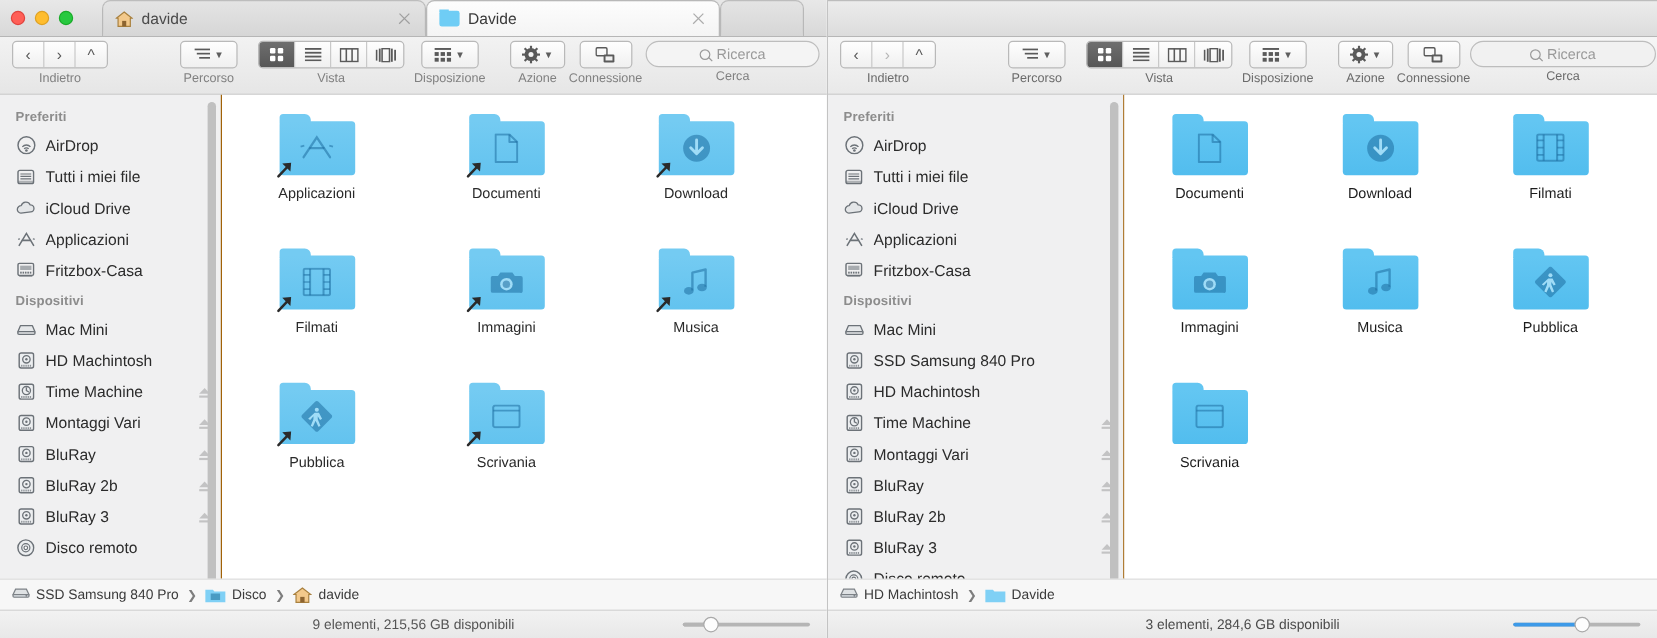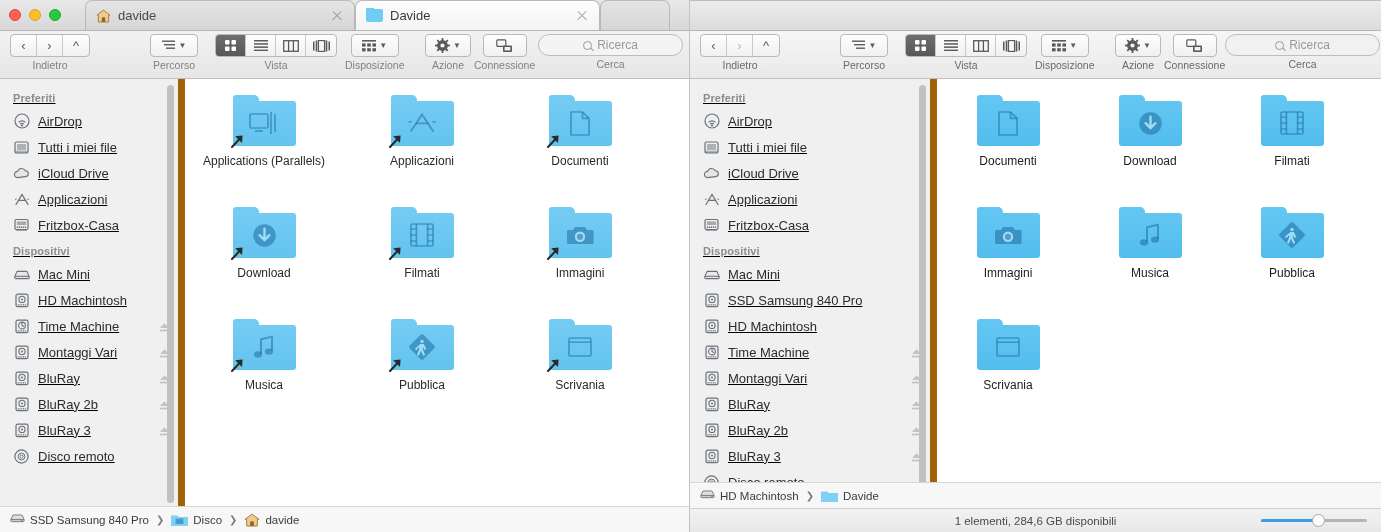--- a/index.html
+++ b/index.html
@@ -84,21 +84,21 @@
             gap: 5px; font-size: 12px; color: #9a9a9a; }
   .win-right .search { width: 155px; background: #f1f1f1; }
   .mag { width: 9px; height: 9px; border: 1.4px solid #9a9a9a; border-radius: 50%;
          position: relative; display: inline-block; }
   .mag::after { content: ""; position: absolute; right: -3px; bottom: -2px; width: 4px;
          height: 1.4px; background: #9a9a9a; transform: rotate(45deg); }
 
   
   .body { flex: 1; display: flex; min-height: 0; }
   .sidebar { position: relative; overflow: hidden;
-             background: #f0f0f1; border-right: 7px solid #a16207; padding-top: 6px; text-decoration: underline; }
+             background: #f0f0f1; border-right: 1px solid #a16207; padding-top: 6px; }
   .sb-left  { width: 185px; flex: 0 0 185px; }
   .sb-right { width: 247px; flex: 0 0 247px; }
   .sb-head { font-size: 11px; color: #8c8c8c; font-weight: bold; padding: 7px 0 4px 13px; letter-spacing: .1px; }
   .sb-item { height: 26px; display: flex; align-items: center; padding: 0 8px 0 13px;
              font-size: 13px; color: #2b2b2b; gap: 8px; }
   .sb-item .nm { flex: 1; white-space: nowrap; overflow: hidden; text-overflow: ellipsis; }
   .eject { width: 11px; height: 11px; flex: 0 0 11px; opacity: .45; }
   .sb-scroll { position: absolute; right: 4px; top: 6px; width: 7px; height: 418px;
                border-radius: 4px; background: #c0c0c0; }
 
@@ -521,41 +521,20 @@
      <circle cx="7.5" cy="7.5" r="1.5" fill="#fff" stroke="#6c7278" stroke-width="1"></circle>
               </svg>
             </span>
         <span class="nm">Disco remoto</span>
 
       </div>
           <div class="sb-scroll"></div>
         </div>
       <div class="content">
         <div class="grid">
-            <div class="cell">
-      <div class="fico">
-        <div class="folder">
-          <div class="f-tab" style="background:#74cbf2"></div>
-          <div class="f-body" style="background:linear-gradient(#74cbf2,#63c3ef)"></div>
-          <div class="f-glyph">
-                    <svg width="30" height="24" viewBox="0 0 30 24">
-                      <rect x="1" y="3" width="18" height="14" rx="1.6" fill="none" stroke="rgba(30,110,160,.55)" stroke-width="1.7"></rect>
-     <path d="M22 1.5v21" stroke="rgba(30,110,160,.55)" stroke-width="1.7" stroke-linecap="round"></path>
-     <path d="M26 3.5v17" stroke="rgba(30,110,160,.55)" stroke-width="1.7" stroke-linecap="round"></path>
-     <line x1="6" y1="20" x2="14" y2="20" stroke="rgba(30,110,160,.55)" stroke-width="1.7"></line>
-                    </svg>
-                  </div>
-        </div>
-        <span class="alias"><svg width="17" height="17" viewBox="0 0 17 17">
-                    <path d="M3 15 L12 5.5" stroke="#2a2a2a" stroke-width="2.1" stroke-linecap="round" fill="none"></path>
-  <path d="M13.6 3.6 L13 11 L6.2 4.2z" fill="#2a2a2a"></path>
-                  </svg></span>
-      </div>
-      <div class="flabel">Applications (Parallels)</div>
-    </div>
             <div class="cell">
       <div class="fico">
         <div class="folder">
           <div class="f-tab" style="background:#74cbf2"></div>
           <div class="f-body" style="background:linear-gradient(#74cbf2,#63c3ef)"></div>
           <div class="f-glyph">
                     <svg width="28" height="24" viewBox="0 0 28 24">
                       <path d="M3 20 L14 3.5 L25 20" fill="none" stroke="rgba(30,110,160,.55)" stroke-width="1.9" stroke-linecap="round"></path>
      <line x1="8.4" y1="12.4" x2="19.6" y2="12.4" stroke="rgba(30,110,160,.55)" stroke-width="1.9" stroke-linecap="round"></line>
      <line x1="0.5" y1="11.2" x2="3.6" y2="10.4" stroke="rgba(30,110,160,.55)" stroke-width="1.5"></line>
@@ -746,20 +725,28 @@
         <span class="pb-crumb">
          <span style="display:flex">
             <svg width="16" height="14" viewBox="0 0 16 14">
               <path d="M8 1 L15 6.4 L13.3 6.4 L13.3 13 L2.7 13 L2.7 6.4 L1 6.4 Z" fill="#f3c98b" stroke="#a9813f" stroke-width="1"></path>
               <rect x="6.2" y="8.4" width="3.6" height="4.6" fill="#8d6430"></rect>
             </svg>
           </span>
          <span>davide</span>
        </span>
       </div>
+    <div class="statusbar">
+      <span>9 elementi, 215,56 GB disponibili</span>
+      <div class="slider">
+        <div class="strack"></div>
+          <div class="sfill" style="width: 23.24px; background: rgb(181, 181, 181);"></div>
+          <div class="sknob" style="left: 16.74px;"></div>
+      </div>
+    </div>
   </div>
 
   <div class="window win-right">
 
     <div class="tabbar">
       <div class="tabs">
         <div class="tab inactive" style="width:100%;border-left:none;border-right:none;border-radius:0;background:linear-gradient(#ececec,#dcdcdc);"></div>
       </div>
     </div>
 
@@ -1273,21 +1260,21 @@
         <span class="pb-crumb">
          <span style="display:flex">
             <svg width="17" height="13" viewBox="0 0 17 13">
               <path d="M0 2.4h6.4l1.3 1.6H17V13H0z" fill="#7fd0f5"></path>
             </svg>
           </span>
          <span>Davide</span>
        </span>
       </div>
     <div class="statusbar">
-      <span>1 elementi, 284,6 GB disponibili</span>
+      <span>3 elementi, 284,6 GB disponibili</span>
       <div class="slider">
         <div class="strack"></div>
           <div class="sfill" style="width: 57.65px; background: rgb(61, 154, 232);"></div>
           <div class="sknob" style="left: 51.15px;"></div>
       </div>
     </div>
   </div>
 </div>
 
 </body></html>

